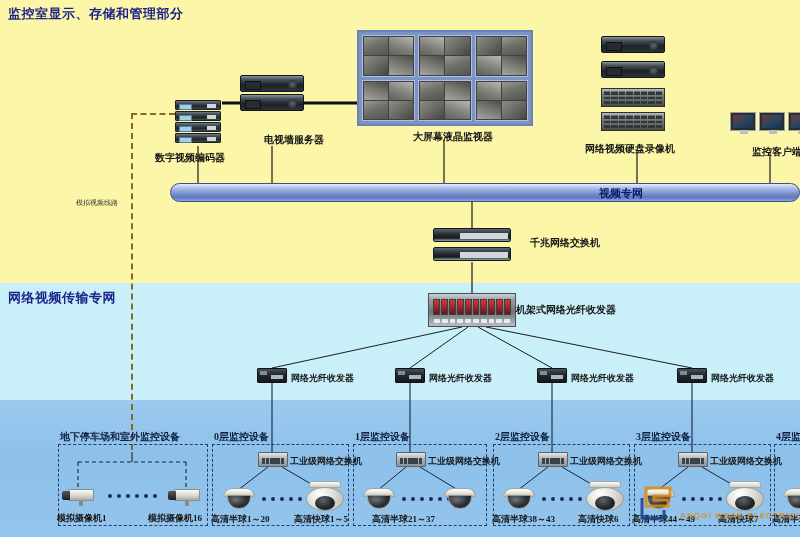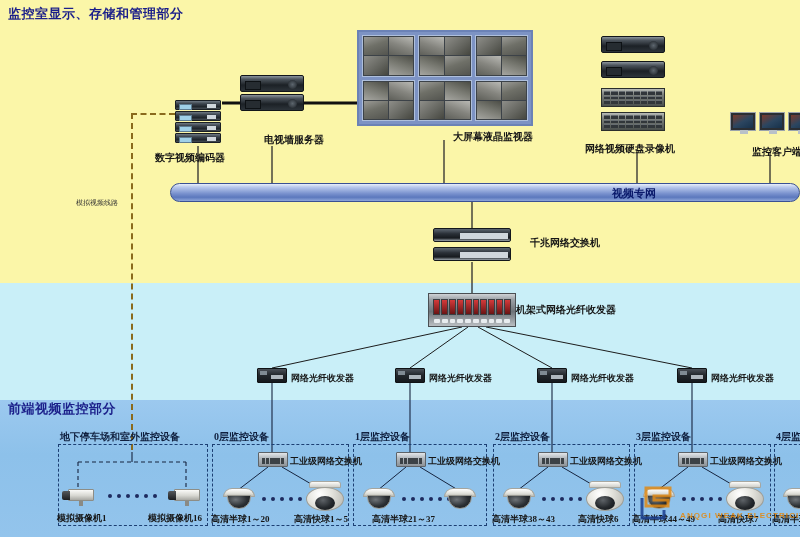--- a/index.html
+++ b/index.html
@@ -42,21 +42,21 @@
   .lbl.tiny { font-size: 7px; font-weight: normal; color: #333; }
 
   
   #video-bus {
     position: absolute; left: 170px; top: 183px; width: 630px; height: 19px;
     border-radius: 10px;
     background: linear-gradient(180deg,#e8eefa 0%,#b9c9ec 18%,#7b93cf 55%,#5c78bd 78%,#8ea6da 100%);
     border: 1px solid #3a5193;
   }
   #video-bus-label {
-    position: absolute; left: 612px; top: 186px; color: #0a1a6b;
+    position: absolute; left: 599px; top: 186px; color: #0a1a6b;
     font-size: 11px; font-weight: bold;
     font-family: "Liberation Serif","DejaVu Serif",serif;
   }
 
   
   .dev { position: absolute; }
 
   
   .enc-u {
     position: absolute; width: 46px; height: 10px; left: 0;
@@ -208,21 +208,21 @@
 </head>
 <body>
 
 <div id="stage">
 
   <div class="band" id="band-top"></div>
   <div class="band" id="band-mid"></div>
   <div class="band" id="band-bottom"></div>
 
   <div class="band-title" id="title-top">监控室显示、存储和管理部分</div>
-  <div class="band-title" id="title-bottom">前端视频监控部分</div>
+  <div class="band-title" id="title-mid">网络视频传输专网</div>
 
   <svg class="wires">
 
     <line x1="296" y1="103" x2="357" y2="103" stroke="#111" stroke-width="3"></line>
 
     <line x1="222" y1="103" x2="240" y2="103" stroke="#111" stroke-width="3"></line>
 
     <line x1="198" y1="146" x2="198" y2="192" stroke="#2b2b2b" stroke-width="1.3"></line>
     <line x1="272" y1="146" x2="272" y2="192" stroke="#2b2b2b" stroke-width="1.3"></line>
     <line x1="444" y1="140" x2="444" y2="192" stroke="#2b2b2b" stroke-width="1.3"></line>
@@ -310,21 +310,21 @@
         <span class="q3"></span>
         <span class="q2"></span>
       </div>
     <div class="wall-cell">
         <span class="q2"></span>
         <span class="q1"></span>
         <span class="q4"></span>
         <span class="q3"></span>
       </div>
   </div>
-  <div class="lbl" style="left:413px; top:130px;margin-left:40px;">大屏幕液晶监视器</div>
+  <div class="lbl" style="left:413px; top:130px;">大屏幕液晶监视器</div>
 
   <div class="dev" style="left:601px; top:36px; width:68px; height:112px;">
     <div class="srv-u" style="top:0px;"></div>
     <div class="srv-u" style="top:25px;"></div>
     <div class="sto-u" style="top:52px;">
         <div class="bays">
           <i></i>
           <i></i>
           <i></i>
           <i></i>

